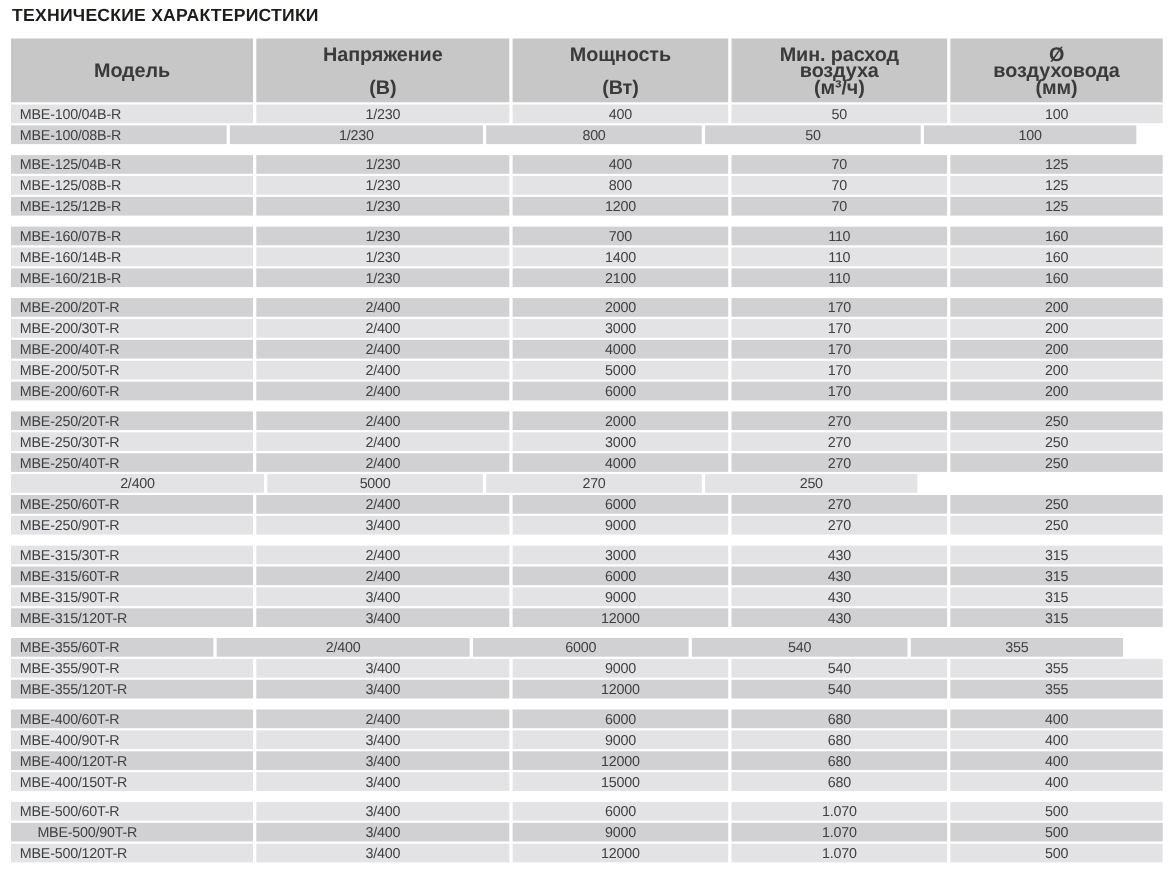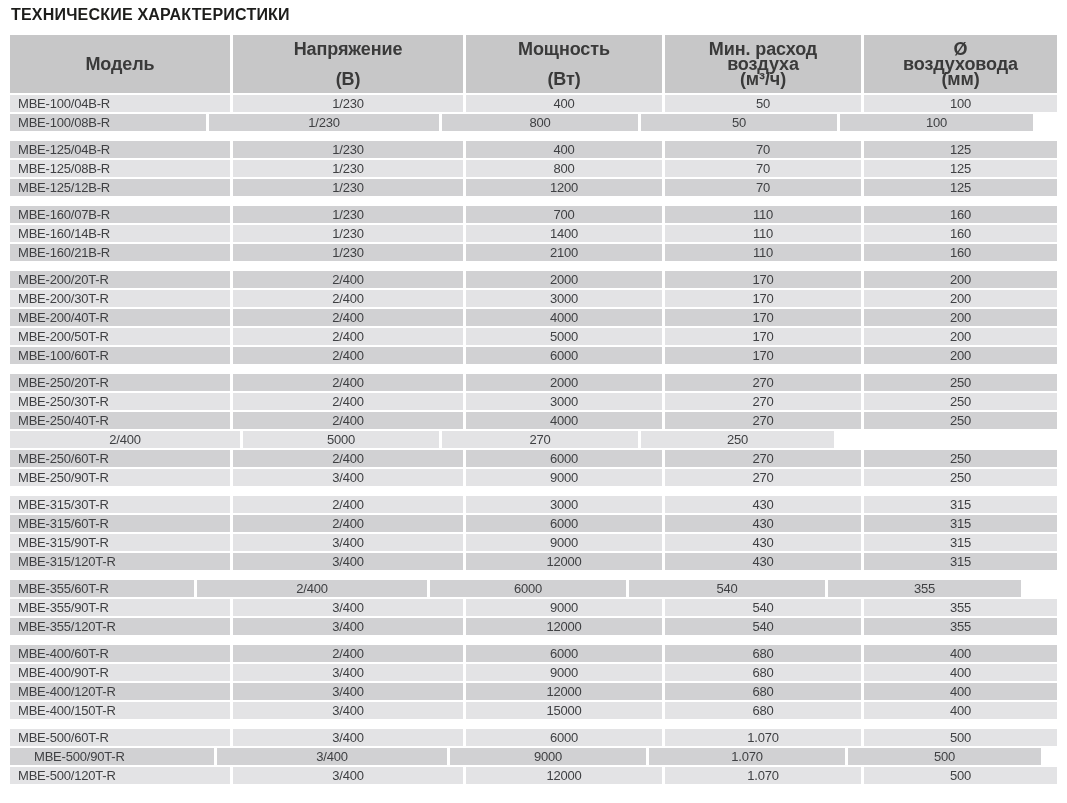--- a/index.html
+++ b/index.html
@@ -195,21 +195,21 @@
           <div class="cell" style="width: 193px;">200</div>
         </div>
         <div class="row light">
           <div class="cell model" style="width: 220px;">MBE-200/50T-R</div>
           <div class="cell" style="width: 230px;">2/400</div>
           <div class="cell" style="width: 196px;">5000</div>
           <div class="cell" style="width: 196px;">170</div>
           <div class="cell" style="width: 193px;">200</div>
         </div>
         <div class="row dark">
-          <div class="cell model" style="width: 220px;">MBE-100/60T-R</div>
+          <div class="cell model" style="width: 220px;">MBE-200/60T-R</div>
           <div class="cell" style="width: 230px;">2/400</div>
           <div class="cell" style="width: 196px;">6000</div>
           <div class="cell" style="width: 196px;">170</div>
           <div class="cell" style="width: 193px;">200</div>
         </div>
       </div>
       <div class="group">
         <div class="row dark">
           <div class="cell model" style="width: 220px;">MBE-250/20T-R</div>
           <div class="cell" style="width: 230px;">2/400</div>
@@ -337,21 +337,21 @@
       </div>
       <div class="group">
         <div class="row light">
           <div class="cell model" style="width: 220px;">MBE-500/60T-R</div>
           <div class="cell" style="width: 230px;">3/400</div>
           <div class="cell" style="width: 196px;">6000</div>
           <div class="cell" style="width: 196px;">1.070</div>
           <div class="cell" style="width: 193px;">500</div>
         </div>
         <div class="row dark">
-          <div class="cell model" style="width: 204px; padding-left: 24px;">MBE-500/90T-R</div>
+          <div class="cell model" style="width: 220px; padding-left: 24px;">MBE-500/90T-R</div>
           <div class="cell" style="width: 230px;">3/400</div>
           <div class="cell" style="width: 196px;">9000</div>
           <div class="cell" style="width: 196px;">1.070</div>
           <div class="cell" style="width: 193px;">500</div>
         </div>
         <div class="row light">
           <div class="cell model" style="width: 220px;">MBE-500/120T-R</div>
           <div class="cell" style="width: 230px;">3/400</div>
           <div class="cell" style="width: 196px;">12000</div>
           <div class="cell" style="width: 196px;">1.070</div>

